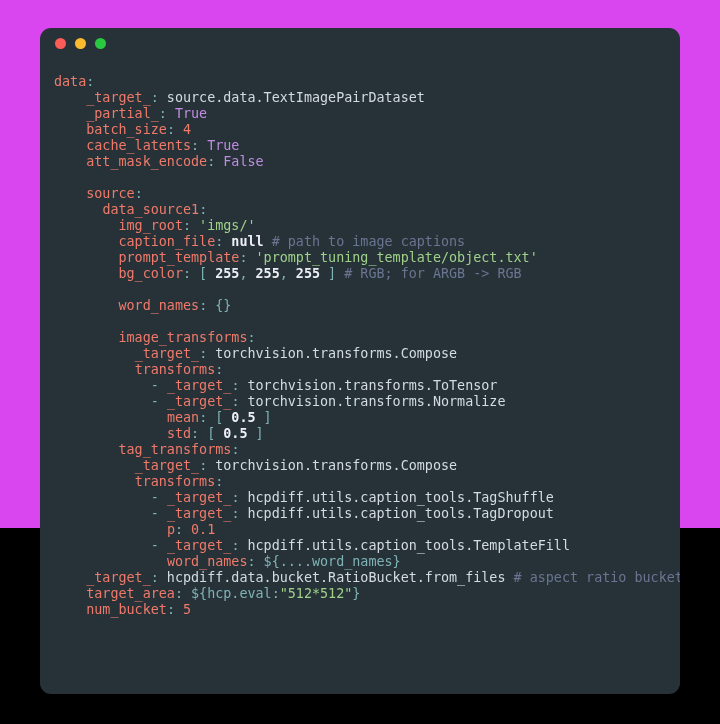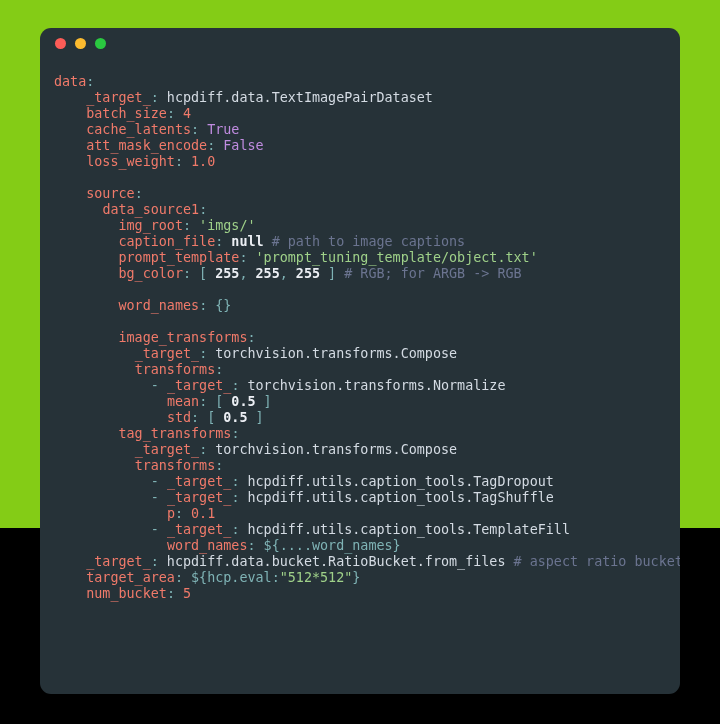--- a/index.html
+++ b/index.html
@@ -12,21 +12,21 @@
     width: 720px;
     height: 724px;
     overflow: hidden;
     font-family: "DejaVu Sans Mono", "Liberation Mono", monospace;
   }
 
   #stage {
     position: relative;
     width: 720px;
     height: 528px;
-    background: #84cc16;
+    background: #d946ef;
   }
 
   
   .code-window {
     position: absolute;
     left: 40px;
     top: 28px;
     width: 640px;
     height: 666px;
     background: #263238;
@@ -100,46 +100,47 @@
   <div class="code-window">
 
     <div class="titlebar">
       <span class="dot dot-close"></span>
       <span class="dot dot-min"></span>
       <span class="dot dot-max"></span>
     </div>
 
     <div class="code-body" id="code-body">
         <div class="code-line"><span class="t-key">data</span><span class="t-punct">:</span></div>
-        <div class="code-line"><span class="t-plain">    </span><span class="t-key">_target_</span><span class="t-punct">:</span><span class="t-plain"> hcpdiff.data.TextImagePairDataset</span></div>
+        <div class="code-line"><span class="t-plain">    </span><span class="t-key">_target_</span><span class="t-punct">:</span><span class="t-plain"> source.data.TextImagePairDataset</span></div>
+        <div class="code-line"><span class="t-plain">    </span><span class="t-key">_partial_</span><span class="t-punct">:</span><span class="t-bool"> True</span></div>
         <div class="code-line"><span class="t-plain">    </span><span class="t-key">batch_size</span><span class="t-punct">:</span><span class="t-num"> 4</span></div>
         <div class="code-line"><span class="t-plain">    </span><span class="t-key">cache_latents</span><span class="t-punct">:</span><span class="t-bool"> True</span></div>
         <div class="code-line"><span class="t-plain">    </span><span class="t-key">att_mask_encode</span><span class="t-punct">:</span><span class="t-bool"> False</span></div>
-        <div class="code-line"><span class="t-plain">    </span><span class="t-key">loss_weight</span><span class="t-punct">:</span><span class="t-num"> 1.0</span></div>
         <div class="code-line blank"> </div>
         <div class="code-line"><span class="t-plain">    </span><span class="t-key">source</span><span class="t-punct">:</span></div>
         <div class="code-line"><span class="t-plain">      </span><span class="t-key">data_source1</span><span class="t-punct">:</span></div>
         <div class="code-line"><span class="t-plain">        </span><span class="t-key">img_root</span><span class="t-punct">:</span><span class="t-str"> 'imgs/'</span></div>
         <div class="code-line"><span class="t-plain">        </span><span class="t-key">caption_file</span><span class="t-punct">:</span><span class="t-null"> null</span><span class="t-comment"> # path to image captions</span></div>
         <div class="code-line"><span class="t-plain">        </span><span class="t-key">prompt_template</span><span class="t-punct">:</span><span class="t-str"> 'prompt_tuning_template/object.txt'</span></div>
         <div class="code-line"><span class="t-plain">        </span><span class="t-key">bg_color</span><span class="t-punct">:</span><span class="t-bracket"> [</span><span class="t-numb"> 255</span><span class="t-bracket">,</span><span class="t-numb"> 255</span><span class="t-bracket">,</span><span class="t-numb"> 255</span><span class="t-bracket"> ]</span><span class="t-comment"> # RGB; for ARGB -&gt; RGB</span></div>
         <div class="code-line blank"> </div>
         <div class="code-line"><span class="t-plain">        </span><span class="t-key">word_names</span><span class="t-punct">:</span><span class="t-bracket"> {}</span></div>
         <div class="code-line blank"> </div>
         <div class="code-line"><span class="t-plain">        </span><span class="t-key">image_transforms</span><span class="t-punct">:</span></div>
         <div class="code-line"><span class="t-plain">          </span><span class="t-key">_target_</span><span class="t-punct">:</span><span class="t-plain"> torchvision.transforms.Compose</span></div>
         <div class="code-line"><span class="t-plain">          </span><span class="t-key">transforms</span><span class="t-punct">:</span></div>
+        <div class="code-line"><span class="t-plain">            </span><span class="t-dash">- </span><span class="t-key">_target_</span><span class="t-punct">:</span><span class="t-plain"> torchvision.transforms.ToTensor</span></div>
         <div class="code-line"><span class="t-plain">            </span><span class="t-dash">- </span><span class="t-key">_target_</span><span class="t-punct">:</span><span class="t-plain"> torchvision.transforms.Normalize</span></div>
         <div class="code-line"><span class="t-plain">              </span><span class="t-key">mean</span><span class="t-punct">:</span><span class="t-bracket"> [</span><span class="t-numb"> 0.5</span><span class="t-bracket"> ]</span></div>
         <div class="code-line"><span class="t-plain">              </span><span class="t-key">std</span><span class="t-punct">:</span><span class="t-bracket"> [</span><span class="t-numb"> 0.5</span><span class="t-bracket"> ]</span></div>
         <div class="code-line"><span class="t-plain">        </span><span class="t-key">tag_transforms</span><span class="t-punct">:</span></div>
         <div class="code-line"><span class="t-plain">          </span><span class="t-key">_target_</span><span class="t-punct">:</span><span class="t-plain"> torchvision.transforms.Compose</span></div>
         <div class="code-line"><span class="t-plain">          </span><span class="t-key">transforms</span><span class="t-punct">:</span></div>
+        <div class="code-line"><span class="t-plain">            </span><span class="t-dash">- </span><span class="t-key">_target_</span><span class="t-punct">:</span><span class="t-plain"> hcpdiff.utils.caption_tools.TagShuffle</span></div>
         <div class="code-line"><span class="t-plain">            </span><span class="t-dash">- </span><span class="t-key">_target_</span><span class="t-punct">:</span><span class="t-plain"> hcpdiff.utils.caption_tools.TagDropout</span></div>
-        <div class="code-line"><span class="t-plain">            </span><span class="t-dash">- </span><span class="t-key">_target_</span><span class="t-punct">:</span><span class="t-plain"> hcpdiff.utils.caption_tools.TagShuffle</span></div>
         <div class="code-line"><span class="t-plain">              </span><span class="t-key">p</span><span class="t-punct">:</span><span class="t-num"> 0.1</span></div>
         <div class="code-line"><span class="t-plain">            </span><span class="t-dash">- </span><span class="t-key">_target_</span><span class="t-punct">:</span><span class="t-plain"> hcpdiff.utils.caption_tools.TemplateFill</span></div>
         <div class="code-line"><span class="t-plain">              </span><span class="t-key">word_names</span><span class="t-punct">:</span><span class="t-interp"> ${....word_names}</span></div>
         <div class="code-line"><span class="t-plain">    </span><span class="t-key">_target_</span><span class="t-punct">:</span><span class="t-plain"> hcpdiff.data.bucket.RatioBucket.from_files</span><span class="t-comment"> # aspect ratio bucket</span></div>
         <div class="code-line"><span class="t-plain">    </span><span class="t-key">target_area</span><span class="t-punct">:</span><span class="t-interp"> ${hcp.eval:</span><span class="t-str">"512*512"</span><span class="t-interp">}</span></div>
         <div class="code-line"><span class="t-plain">    </span><span class="t-key">num_bucket</span><span class="t-punct">:</span><span class="t-num"> 5</span></div>
       </div>
 
   </div>
 

